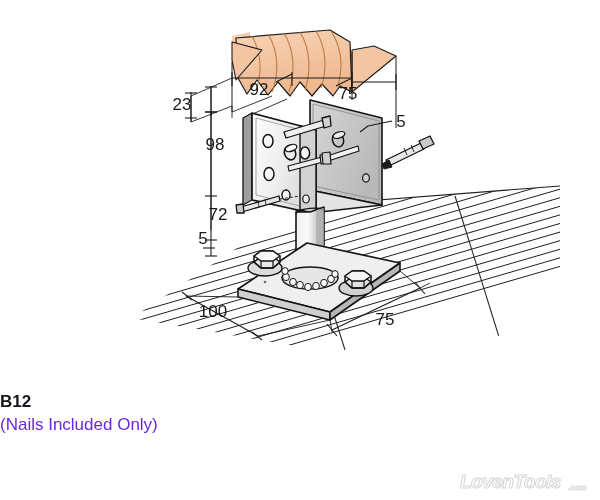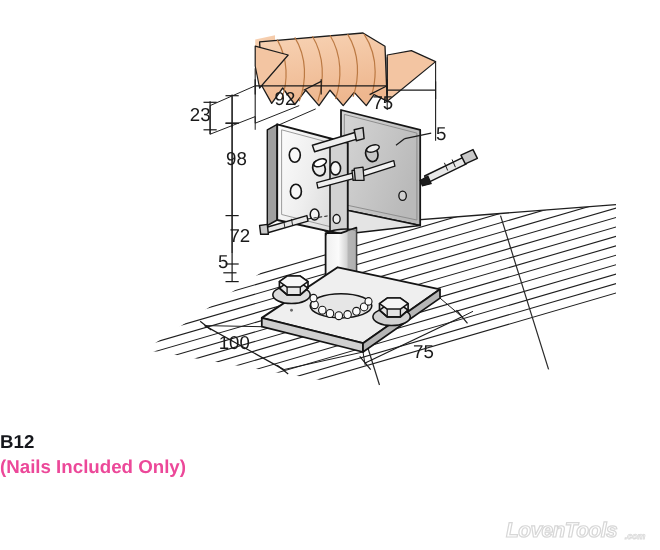--- a/index.html
+++ b/index.html
@@ -38,22 +38,22 @@
   .caption-code {
     font-family: "Liberation Sans", sans-serif;
     font-size: 17px;
     font-weight: bold;
     color: #15171c;
     line-height: 20px;
   }
   .caption-note {
     font-family: "Liberation Sans", sans-serif;
     font-size: 17px;
-    font-weight: bold;
-    color: #ec4899;
+    font-weight: normal;
+    color: #6d28d9;
     line-height: 22px;
     margin-top: 2px;
   }
   .watermark {
     position: absolute;
     right: 6px;
     bottom: 4px;
     width: 136px;
     height: 30px;
   }

